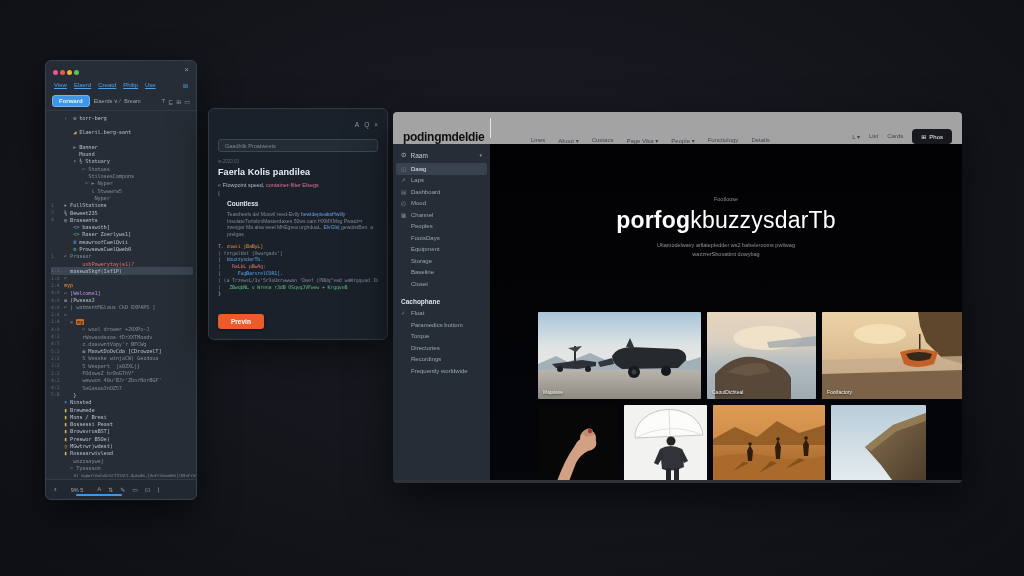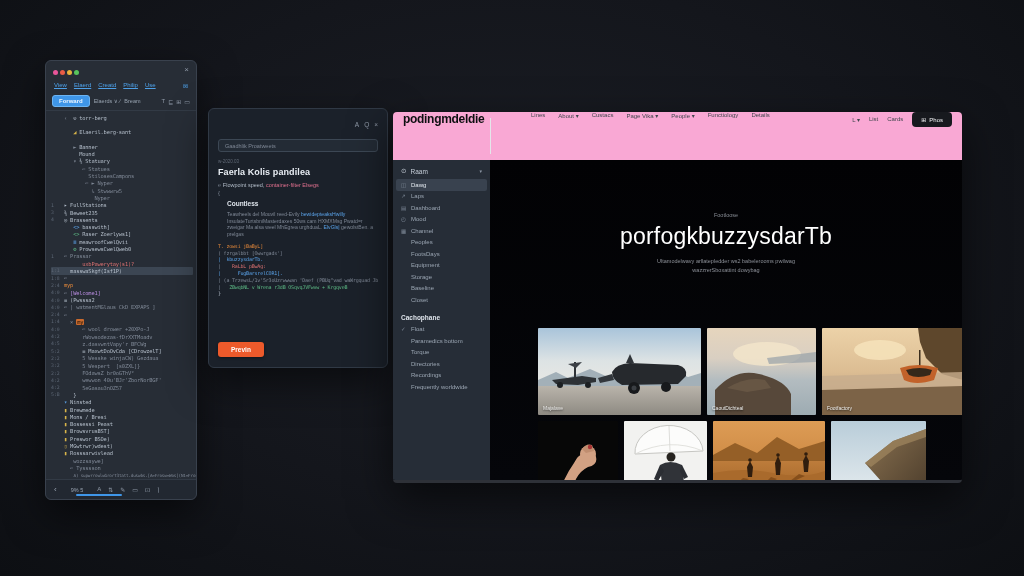--- a/index.html
+++ b/index.html
@@ -30,21 +30,21 @@
 .c-orange{color:#e2873a}.c-red{color:#d97070}.c-green{color:#5cb884}.c-purple{color:#b88ce0}
 .c-pink{color:#e0708e}.c-chip{background:#c96a2e;color:#241405;border-radius:1px;padding:0 1px}
 .e-statusbar{height:20px;border-top:1px solid #323a45;background:#222831;border-radius:0 0 6px 6px;display:flex;align-items:center;gap:6px;padding:0 8px;position:relative;flex:none}
 .sb-back{color:#9aa4b2;font-size:8px}
 .sb-zoom{color:#9aa4b2;font-size:5.5px;margin-left:8px}
 .sb-icons{display:flex;gap:7px;margin-left:8px}
 .sb-icon{color:#8d97a5;font-size:6px}
 .sb-progress{position:absolute;left:30px;bottom:3px;width:46px;height:2px;background:#3f96e8;border-radius:1px}
 
 
-.inspector{left:208px;top:108px;width:180px;height:260px;background:#1b212a;border:1px solid #303945;display:flex;flex-direction:column;padding:6px 9px 10px 9px}
+.inspector{left:208px;top:108px;width:180px;height:232px;background:#1b212a;border:1px solid #303945;display:flex;flex-direction:column;padding:6px 9px 10px 9px}
 .i-header{display:flex;align-items:center;flex:none}
 .i-dot{width:3.5px;height:3.5px;border-radius:50%;margin-right:2px}
 .i-icons{margin-left:auto;display:flex;gap:5px}
 .i-icon{color:#8d97a5;font-size:6.5px}
 .i-search{margin-top:6px;height:13px;background:#232b35;border:1px solid #3c4754;border-radius:3px;color:#9aa4b2;font-size:5.5px;padding:0 6px;width:100%;font-family:"Liberation Sans",sans-serif;outline:none}
 .i-search::placeholder{color:#7e8795}
 .i-doclabel{margin-top:7px;color:#5f6875;font-size:4.5px}
 .i-heading{margin-top:3px;color:#e8edf3;font-size:9px;font-weight:bold;letter-spacing:.1px}
 .i-bullet{margin-top:5px;font-size:5.5px;white-space:pre}
 .i-brace{color:#7e8795;font-size:6px;margin-top:2px}
@@ -52,21 +52,21 @@
 .i-par{margin-top:4px;margin-left:9px}
 .i-par .row{height:6.6px}
 .i-par .code{font-family:"Liberation Sans",sans-serif;font-size:5.1px;letter-spacing:0}
 .i-code{margin-top:5px;font-family:"DejaVu Sans Mono",monospace}
 .i-code .row{height:6.8px}
 .i-code .code{font-size:5px}
 .i-btn{margin-top:auto;align-self:flex-start;border:none;border-radius:3px;color:#fff;font-weight:bold;font-size:6.5px;padding:4px 13px;font-family:"Liberation Sans",sans-serif;box-shadow:0 1px 3px rgba(0,0,0,.4)}
 
 
 .site{left:393px;top:112px;width:569px;height:371px;background:#05060a;border-radius:4px;box-shadow:0 16px 44px rgba(0,0,0,.6);overflow:hidden;display:flex;flex-direction:column;border-bottom:3px solid #2e3138}
-.s-header{height:48px;background:#f9a8d4;display:flex;align-items:flex-start;padding:0 10px;flex:none;position:relative}
+.s-header{height:32px;background:#a3a3a3;display:flex;align-items:flex-end;padding:0 10px;flex:none;position:relative}
 .s-logo{font-size:12px;font-weight:bold;color:#0e0f11;letter-spacing:-.3px;width:84px;white-space:nowrap}
 .s-divider{position:absolute;left:97px;top:6px;bottom:6px;width:1px;background:#e4e6ea}
 .s-nav{display:flex;gap:13px;margin-left:44px}
 .nav-item{font-size:6px;color:#41464e;white-space:nowrap}
 .s-right{margin-left:auto;display:flex;align-items:center;gap:9px}
 .right-link{font-size:6px;color:#41464e;white-space:nowrap}
 .s-cta{background:#17191e;color:#f2f3f5;font-size:6px;border-radius:4px;padding:4px 9px;display:flex;gap:3px;align-items:center;white-space:nowrap}
 .s-body{flex:1;display:flex;min-height:0}
 .s-side{width:97px;background:#262d37;flex:none;padding-top:4px;overflow:hidden}
 .side-root{display:flex;align-items:center;gap:4px;padding:3px 8px 4px 8px;color:#c5cdd7;font-size:6.5px}
@@ -75,21 +75,21 @@
 .si-icon{width:10px;flex:none;color:#7d8896;font-size:5.5px}
 .si-label{color:#9aa5b2;font-size:6px;white-space:nowrap}
 .side-item.hl{background:#39424f}
 .side-item.hl .si-label{color:#e2e8ef}
 .side-item.section{margin-top:5px;height:13px}
 .side-item.section .si-label{font-weight:bold;color:#dde3ea;font-size:6.5px}
 .s-main{flex:1;position:relative;background:linear-gradient(#020204,#05060a);overflow:hidden}
 .hero{position:absolute;top:52px;left:0;right:0;text-align:center}
 .hero-eyebrow{color:#878c94;font-size:5.5px}
 .hero-title{margin-top:7px;color:#ffffff;font-size:23px;line-height:1;letter-spacing:.2px}
-.hero-title .tb{font-weight:normal}
+.hero-title .tb{font-weight:bold}
 .hero-title .tr{font-weight:normal}
 .hero-sub{margin-top:9px;color:#8d9199;font-size:5.5px;line-height:8.5px}
 .gallery{position:absolute;left:48px;top:168px;right:0}
 .g-row{display:flex;gap:6px;margin-bottom:6px}
 .photo{position:relative;border-radius:1px;overflow:hidden;flex:none}
 .photo svg{display:block}
 .ph-caption{position:absolute;left:5px;bottom:4px;color:#f0f0ee;font-size:5px;text-shadow:0 1px 2px rgba(0,0,0,.7)}
 </style>
 </head>
 <body>

